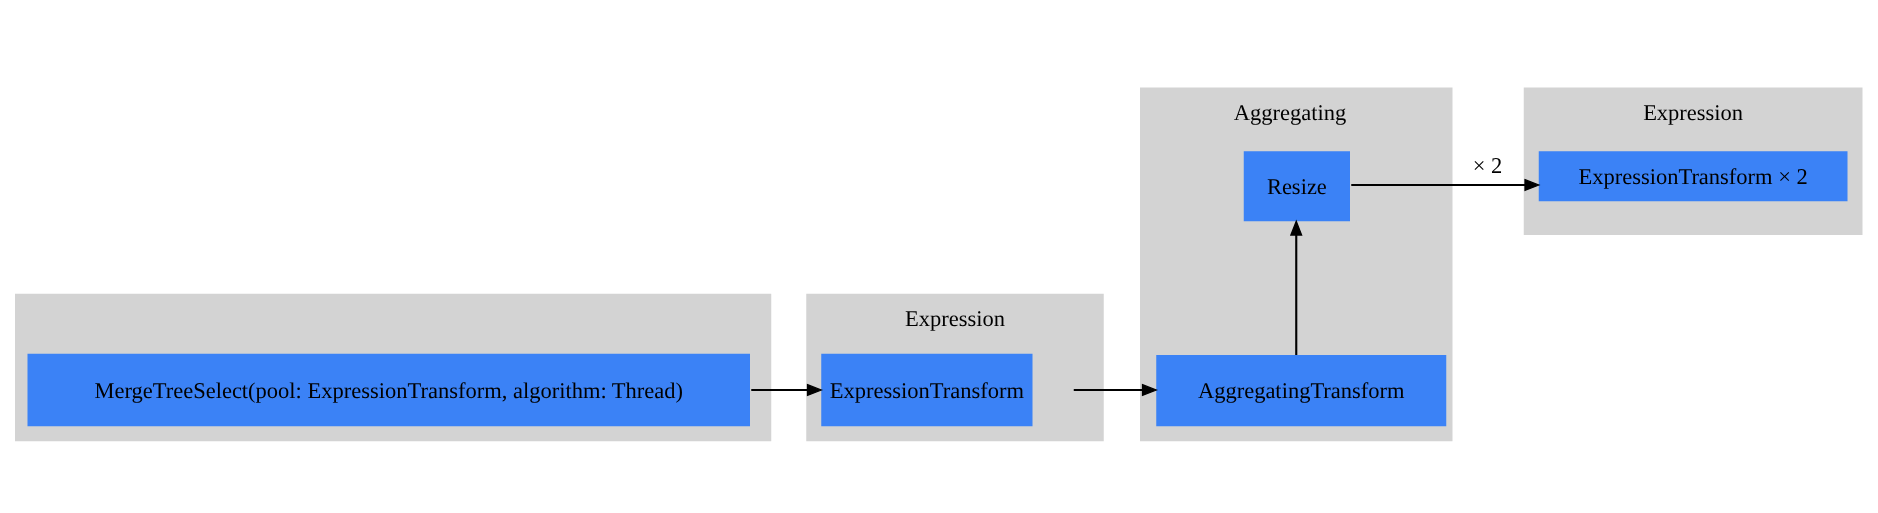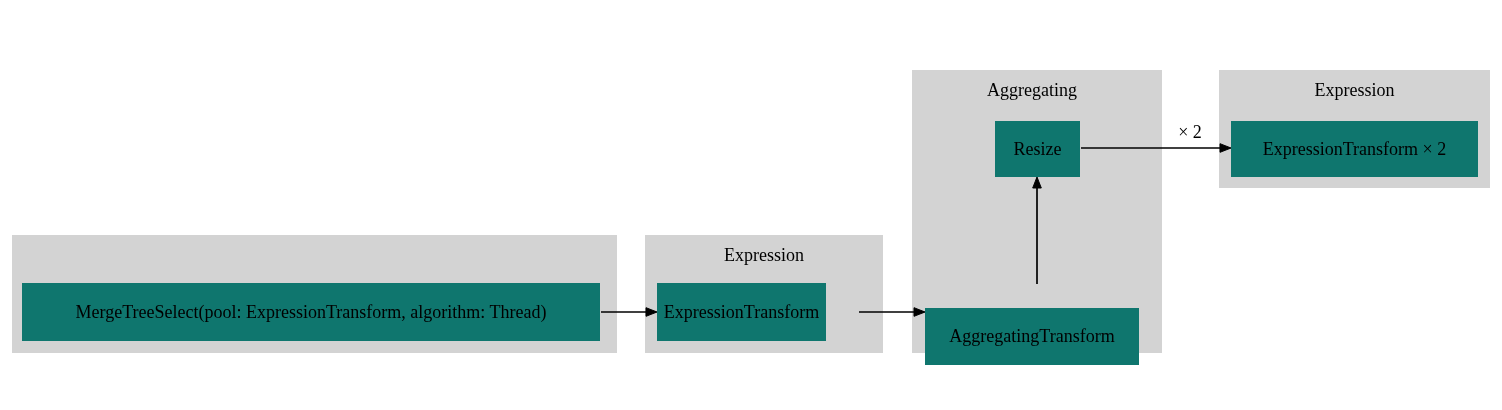--- a/index.html
+++ b/index.html
@@ -22,21 +22,21 @@
   }
   .cluster-title {
     position: absolute;
     text-align: center;
     font-size: 18px;
     line-height: 22px;
     white-space: nowrap;
   }
   .node {
     position: absolute;
-    background: #0f766e;
+    background: #3b82f6;
     display: flex;
     align-items: center;
     justify-content: center;
     font-size: 18px;
     white-space: nowrap;
   }
   .edge-label {
     position: absolute;
     text-align: center;
     font-size: 18px;
@@ -68,25 +68,25 @@
   <div class="cluster" style="left:12px; top:235px; width:605px; height:118px;"></div>
   <div class="node" style="left:22px; top:283px; width:578px; height:58px;">MergeTreeSelect(pool: ExpressionTransform, algorithm: Thread)</div>
 
   <div class="cluster" style="left:645px; top:235px; width:238px; height:118px;"></div>
   <div class="cluster-title" style="left:645px; top:244px; width:238px;">Expression</div>
   <div class="node" style="left:657px; top:283px; width:169px; height:58px;">ExpressionTransform</div>
 
   <div class="cluster" style="left:912px; top:70px; width:250px; height:283px;"></div>
   <div class="cluster-title" style="left:912px; top:79px; width:240px;">Aggregating</div>
   <div class="node" style="left:995px; top:121px; width:85px; height:56px;">Resize</div>
-  <div class="node" style="left:925px; top:284px; width:214px; height:57px;margin-top:24px;">AggregatingTransform</div>
+  <div class="node" style="left:925px; top:284px; width:232px; height:57px;">AggregatingTransform</div>
 
   <div class="cluster" style="left:1219px; top:70px; width:271px; height:118px;"></div>
   <div class="cluster-title" style="left:1219px; top:79px; width:271px;">Expression</div>
-  <div class="node" style="left:1231px; top:121px; width:247px; height:56px;">ExpressionTransform × 2</div>
+  <div class="node" style="left:1231px; top:121px; width:247px; height:40px;">ExpressionTransform × 2</div>
 
   <div class="edge-label" style="left:1150px; top:122px; width:80px;">× 2</div>
 
   <svg class="edges" viewBox="0 0 1502 410" xmlns="http://www.w3.org/2000/svg">
     <g>
       <line x1="601" y1="312" x2="646" y2="312"></line>
       <polygon points="646,307.7 657,312 646,316.3"></polygon>
     </g>
     <g>
       <line x1="859" y1="312" x2="914" y2="312"></line>

